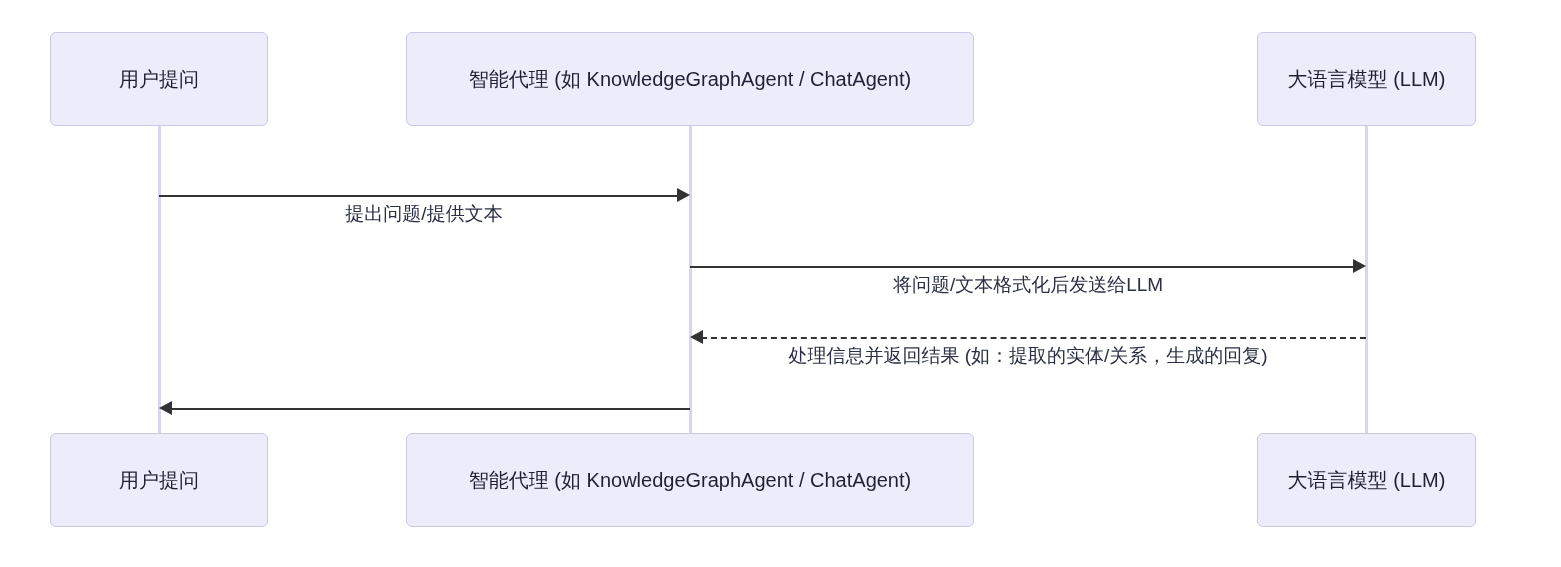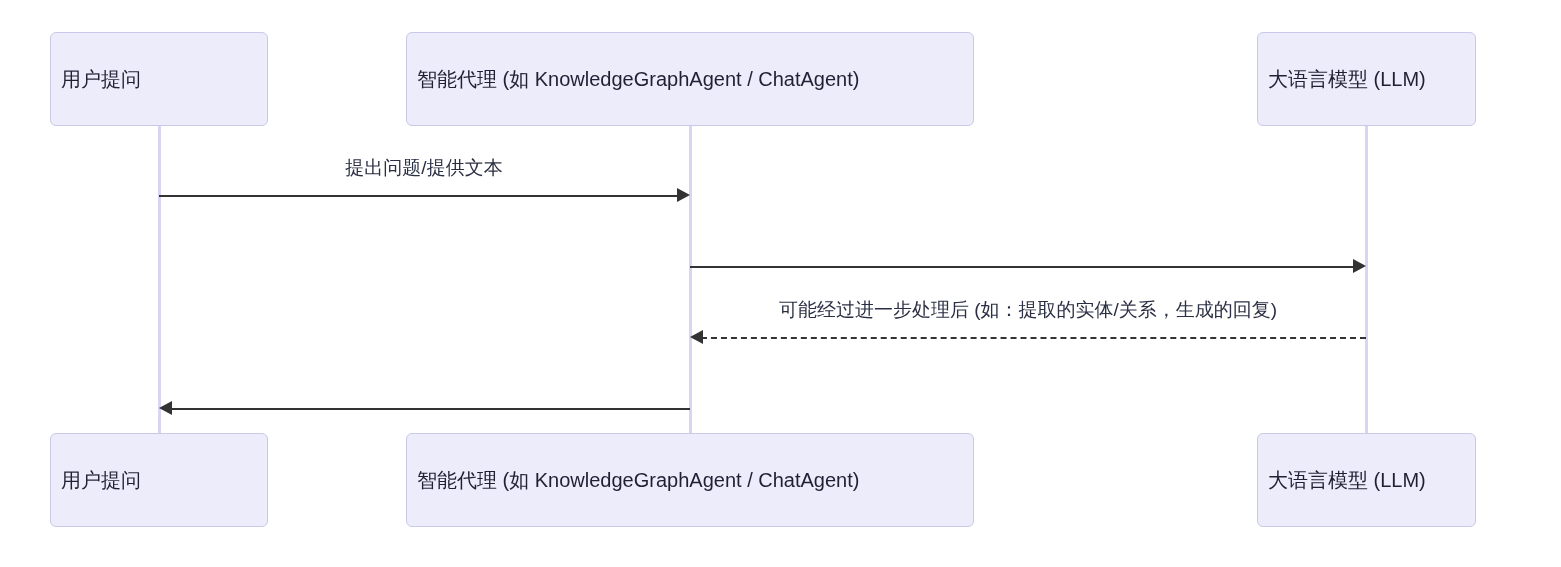--- a/index.html
+++ b/index.html
@@ -18,21 +18,21 @@
     overflow: hidden;
   }
   .participant-box {
     position: absolute;
     box-sizing: border-box;
     background: #ececfb;
     border: 1px solid #c9c9e8;
     border-radius: 6px;
     display: flex;
     align-items: center;
-    justify-content: flex-start;
+    justify-content: center;
     text-align: center;
   }
   .participant-label {
     font-size: 20px;
     color: #1f2033;
     line-height: 1.2;
     white-space: nowrap;
     padding: 0 10px;
   }
   .lifeline {
@@ -69,20 +69,21 @@
     border-top: 7px solid transparent;
     border-bottom: 7px solid transparent;
     border-right: 13px solid #333333;
   }
   .msg-label {
     position: absolute;
     font-size: 19px;
     color: #2b2f43;
     white-space: nowrap;
     transform: translateX(-50%);
+    margin-top: 46px;
   }
 </style>
 </head>
 <body>
 
 <div id="diagram-root" style="background: rgb(255, 255, 255);">
     <div class="lifeline" style="left: 158px; top: 126px; height: 307px; background: rgb(216, 212, 242);"></div>
     <div class="lifeline" style="left: 689px; top: 126px; height: 307px; background: rgb(216, 212, 242);"></div>
     <div class="lifeline" style="left: 1365px; top: 126px; height: 307px; background: rgb(216, 212, 242);"></div>
     <div class="participant-box" style="left: 50px; top: 32px; width: 218px; height: 94px; background: rgb(236, 236, 251); border-color: rgb(201, 201, 232);">
@@ -105,22 +106,23 @@
     </div>
     <div class="message" style="left: 159px; top: 195px; width: 531px;">
       <div class="msg-line" style="border-top-color: rgb(51, 51, 51); width: 520px; left: 0px;"></div>
       <div class="arrowhead right" style="left: 518px; border-left-color: rgb(51, 51, 51);"></div>
     </div>
     <div class="msg-label" style="left: 424px; top: 155px;">提出问题/提供文本</div>
     <div class="message" style="left: 690px; top: 266px; width: 676px;">
       <div class="msg-line" style="border-top-color: rgb(51, 51, 51); width: 665px; left: 0px;"></div>
       <div class="arrowhead right" style="left: 663px; border-left-color: rgb(51, 51, 51);"></div>
     </div>
+    <div class="msg-label" style="left: 1028px; top: 226px;">将问题/文本格式化后发送给LLM</div>
     <div class="message" style="left: 690px; top: 337px; width: 676px;">
       <div class="msg-line dashed" style="border-top-color: rgb(51, 51, 51); width: 665px; left: 11px;"></div>
       <div class="arrowhead left" style="left: 0px; border-right-color: rgb(51, 51, 51);"></div>
     </div>
-    <div class="msg-label" style="left: 1028px; top: 297px;">可能经过进一步处理后 (如：提取的实体/关系，生成的回复)</div>
+    <div class="msg-label" style="left: 1028px; top: 297px;">处理信息并返回结果 (如：提取的实体/关系，生成的回复)</div>
     <div class="message" style="left: 159px; top: 408px; width: 531px;">
       <div class="msg-line" style="border-top-color: rgb(51, 51, 51); width: 520px; left: 11px;"></div>
       <div class="arrowhead left" style="left: 0px; border-right-color: rgb(51, 51, 51);"></div>
     </div>
   </div>
 
 </body></html>

